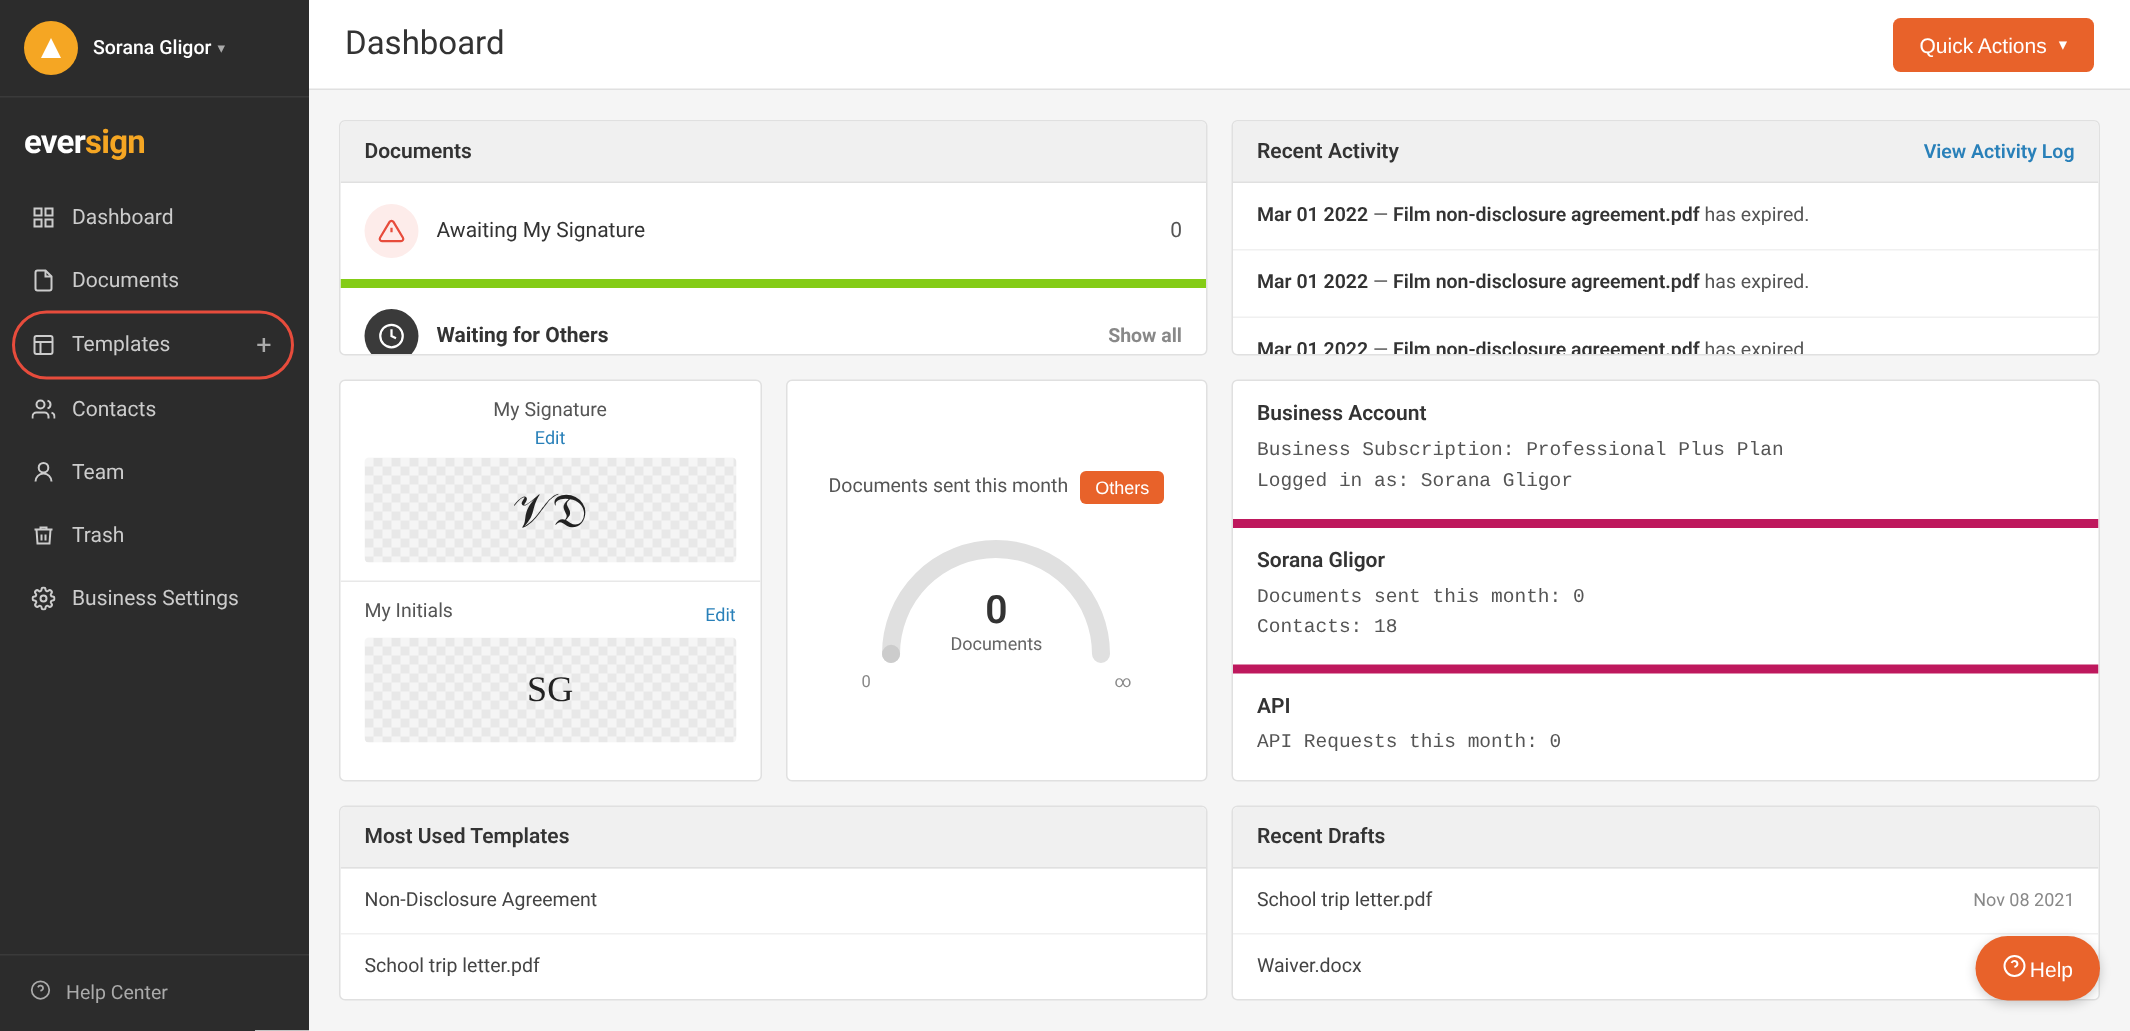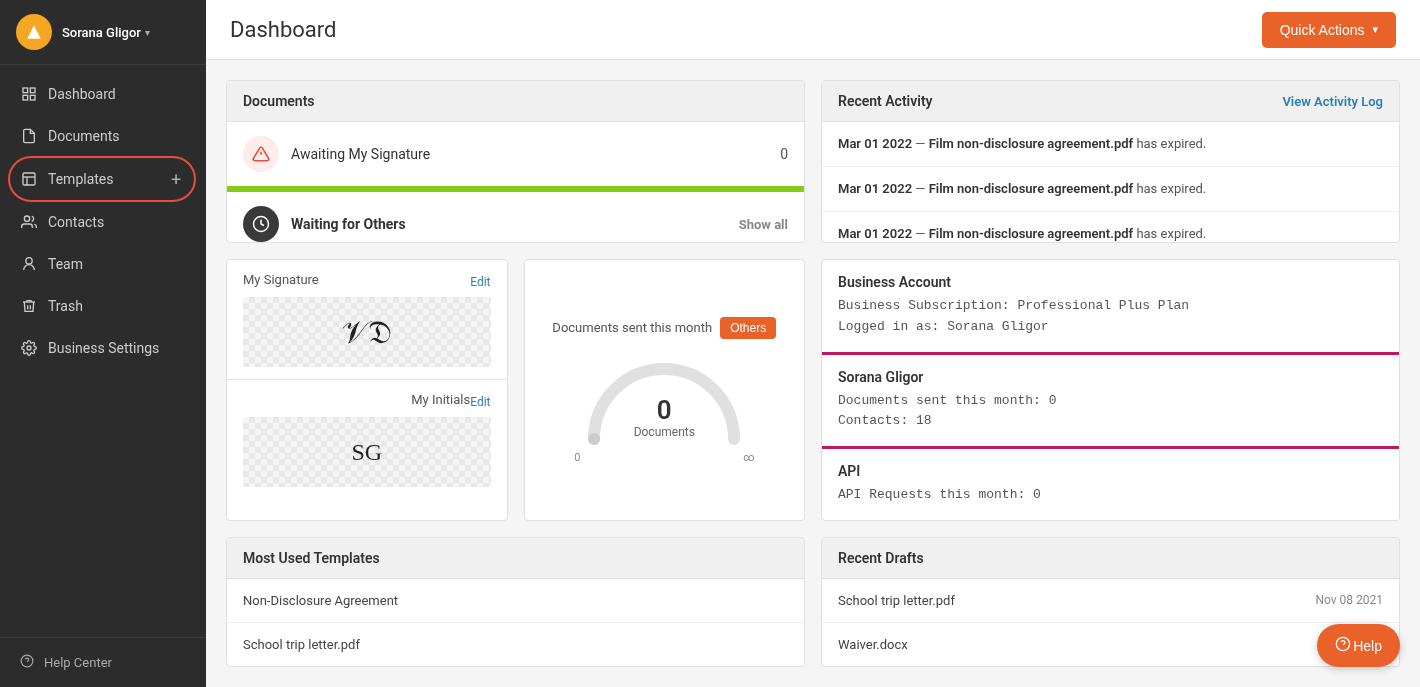--- a/index.html
+++ b/index.html
@@ -256,21 +256,21 @@
       font-size: 26px;
       color: #222;
     }
 
     .business-card {
       grid-column: 2;
       grid-row: 2;
     }
     .business-section {
       padding: 14px 16px;
-      border-bottom: 3px solid #be185d;
+      border-bottom: 6px solid #be185d;
     }
     .business-section:last-child { border-bottom: none; }
     .business-section-title { font-size: 14px; font-weight: 600; color: #333; margin-bottom: 6px; }
     .business-section-text { font-size: 13px; color: #555; line-height: 1.6; font-family: Liberation Mono, monospace; }
 
     
     .templates-card {
       grid-column: 1;
       grid-row: 3;
     }
@@ -359,20 +359,23 @@
       <svg viewBox="0 0 24 24" fill="white">
           <polygon points="12,4 4,20 20,20"></polygon>
         </svg>
     </div>
     <div class="sidebar-user">
       <span>Sorana Gligor</span>
       <span class="chevron">▾</span>
     </div>
   </div>
 
+  <div class="sidebar-brand">
+    <div class="sidebar-brand-text">ever<span>sign</span></div>
+  </div>
 
   <nav class="sidebar-nav">
 
     <div class="sidebar-item">
       <span class="icon">
         <svg width="16" height="16" viewBox="0 0 24 24" fill="none" stroke="currentColor" stroke-width="2">
             <rect x="3" y="3" width="7" height="7"></rect>
             <rect x="14" y="3" width="7" height="7"></rect>
             <rect x="3" y="14" width="7" height="7"></rect>
             <rect x="14" y="14" width="7" height="7"></rect>
@@ -517,30 +520,30 @@
       <div class="activity-row">
         <strong>Mar 01 2022</strong> — <strong>Film non-disclosure agreement.pdf</strong> has expired.
       </div>
 
     </div>
 
     <div style="grid-column:1; grid-row:2; display:grid; grid-template-columns:1fr 1fr; gap:16px;">
 
       <div class="card">
         <div class="sig-section">
-          <div style="display:flex;justify-content:space-between;align-items:center;margin-bottom:6px;">
+          <div style="display:flex;justify-content:space-between;align-items:center;margin-bottom:6px;flex-direction:column;">
             <span class="sig-label">My Signature</span>
             <a class="sig-edit">Edit</a>
           </div>
           <div class="sig-preview">
             <span class="sig-preview-text" style="font-size:32px; color:#222;">𝒱𝔇</span>
           </div>
         </div>
         <div class="sig-section">
-          <div style="display:flex;justify-content:flex-end;align-items:center;margin-bottom:6px;">
+          <div style="display:flex;justify-content:space-between;align-items:center;margin-bottom:6px;">
             <span class="sig-label">My Initials</span>
             <a class="sig-edit">Edit</a>
           </div>
           <div class="sig-preview">
             <span class="sig-initials-text" style="font-size:24px;color:#222;">SG</span>
           </div>
         </div>
       </div>
 
       <div class="card" style="padding:16px;display:flex;flex-direction:column;align-items:center;justify-content:center;">

